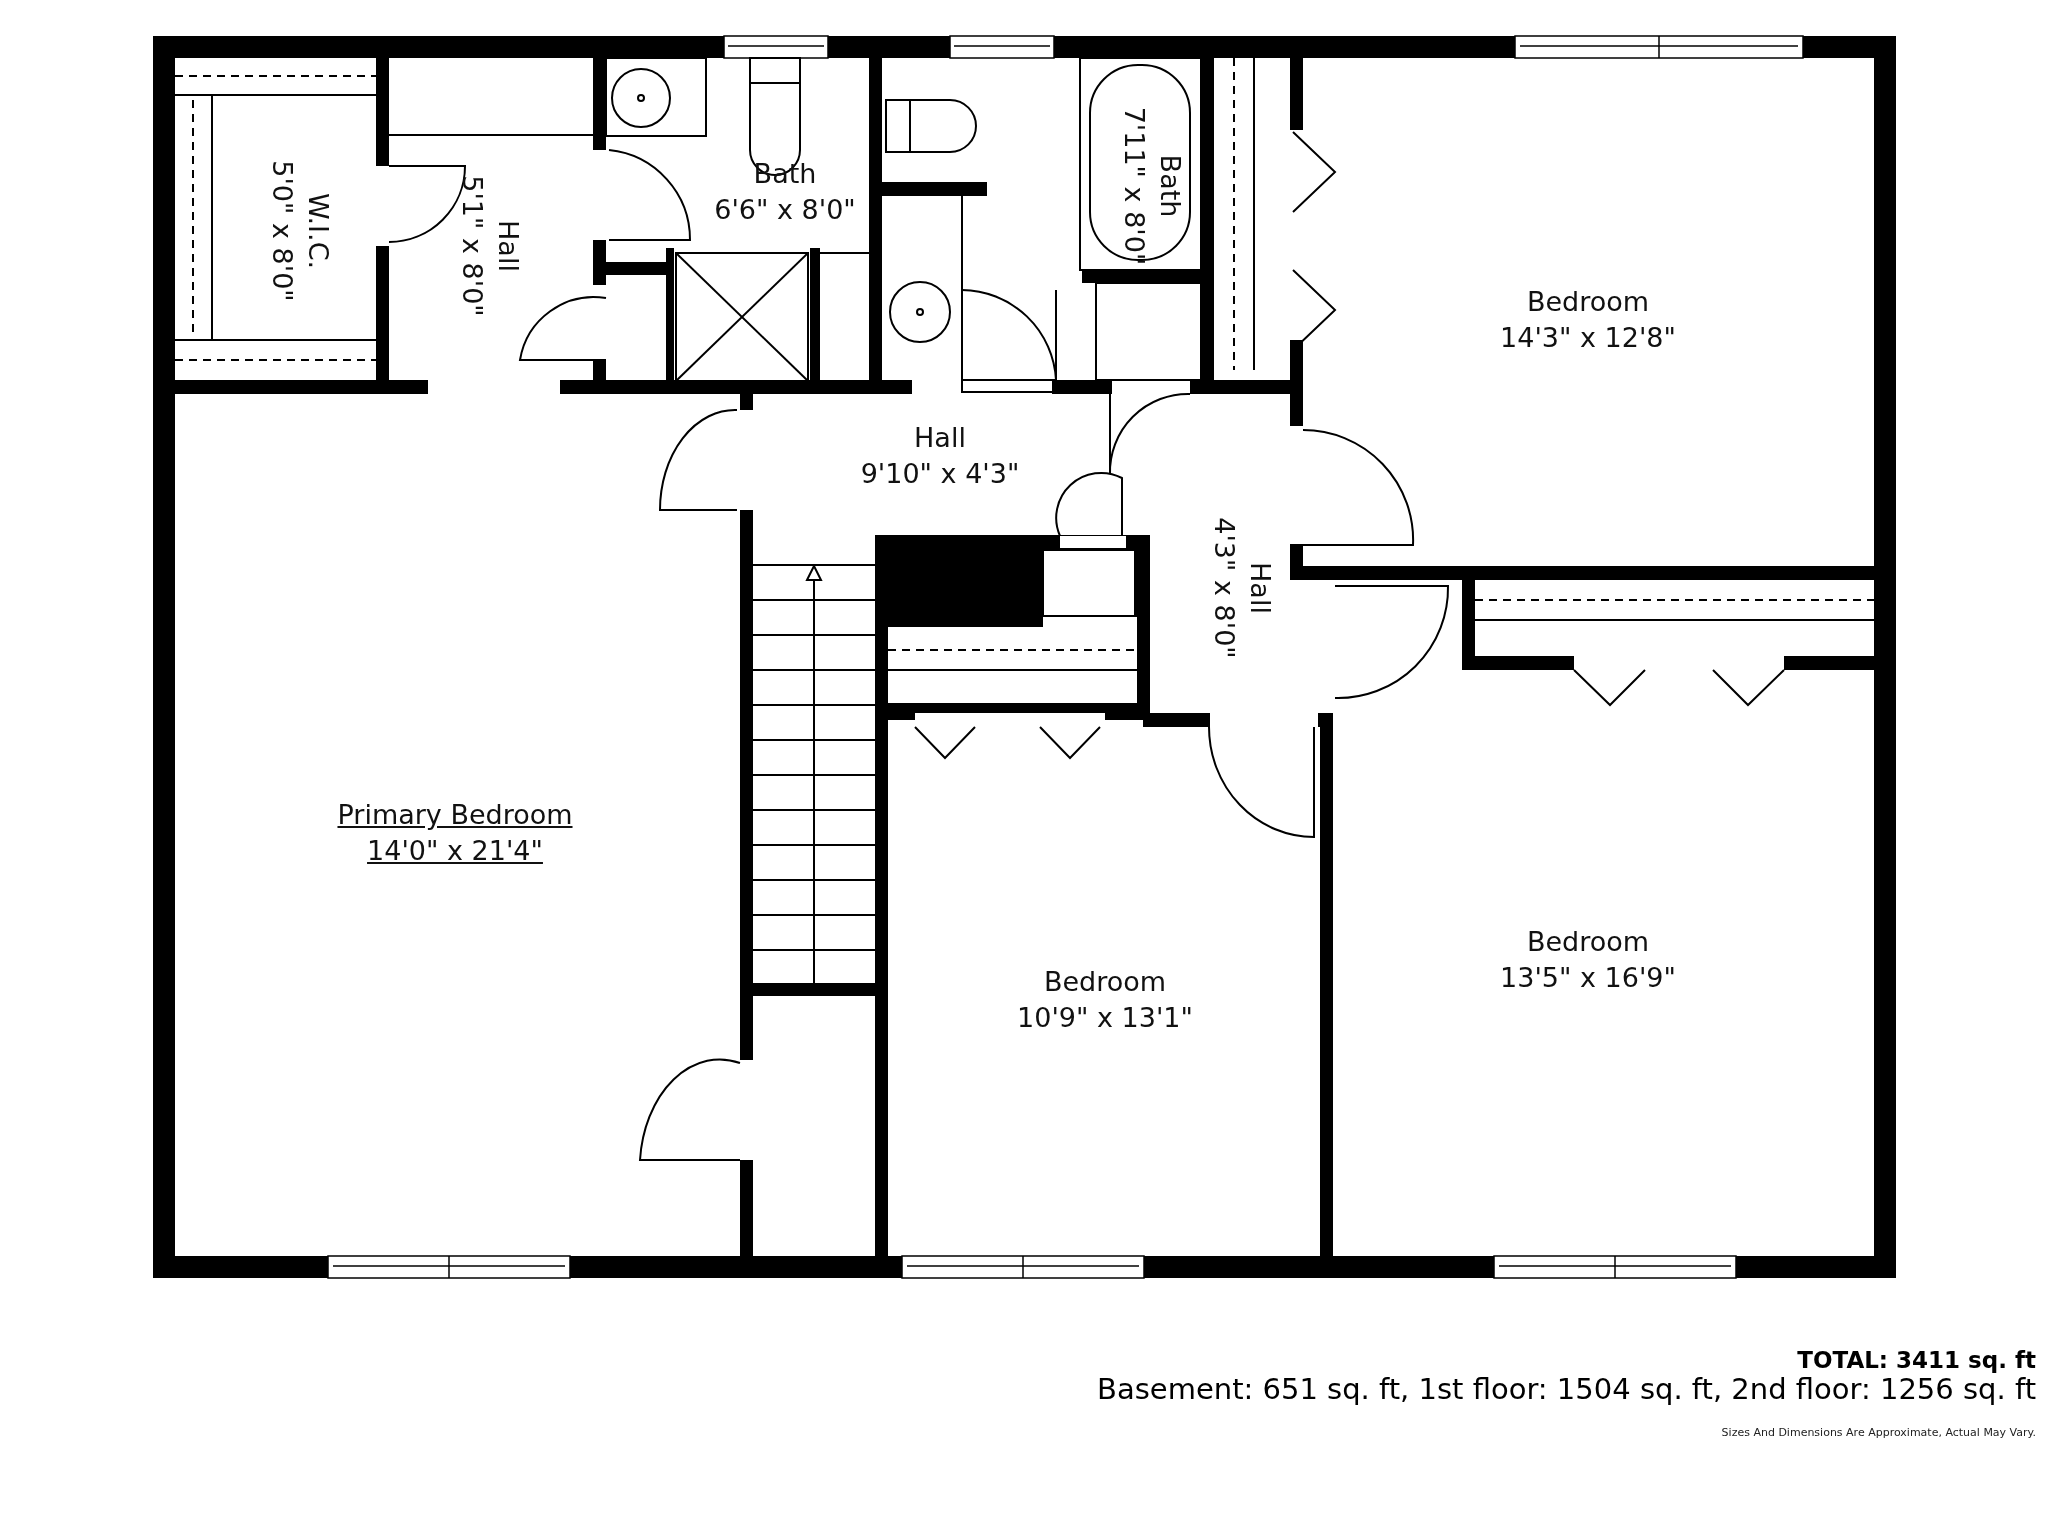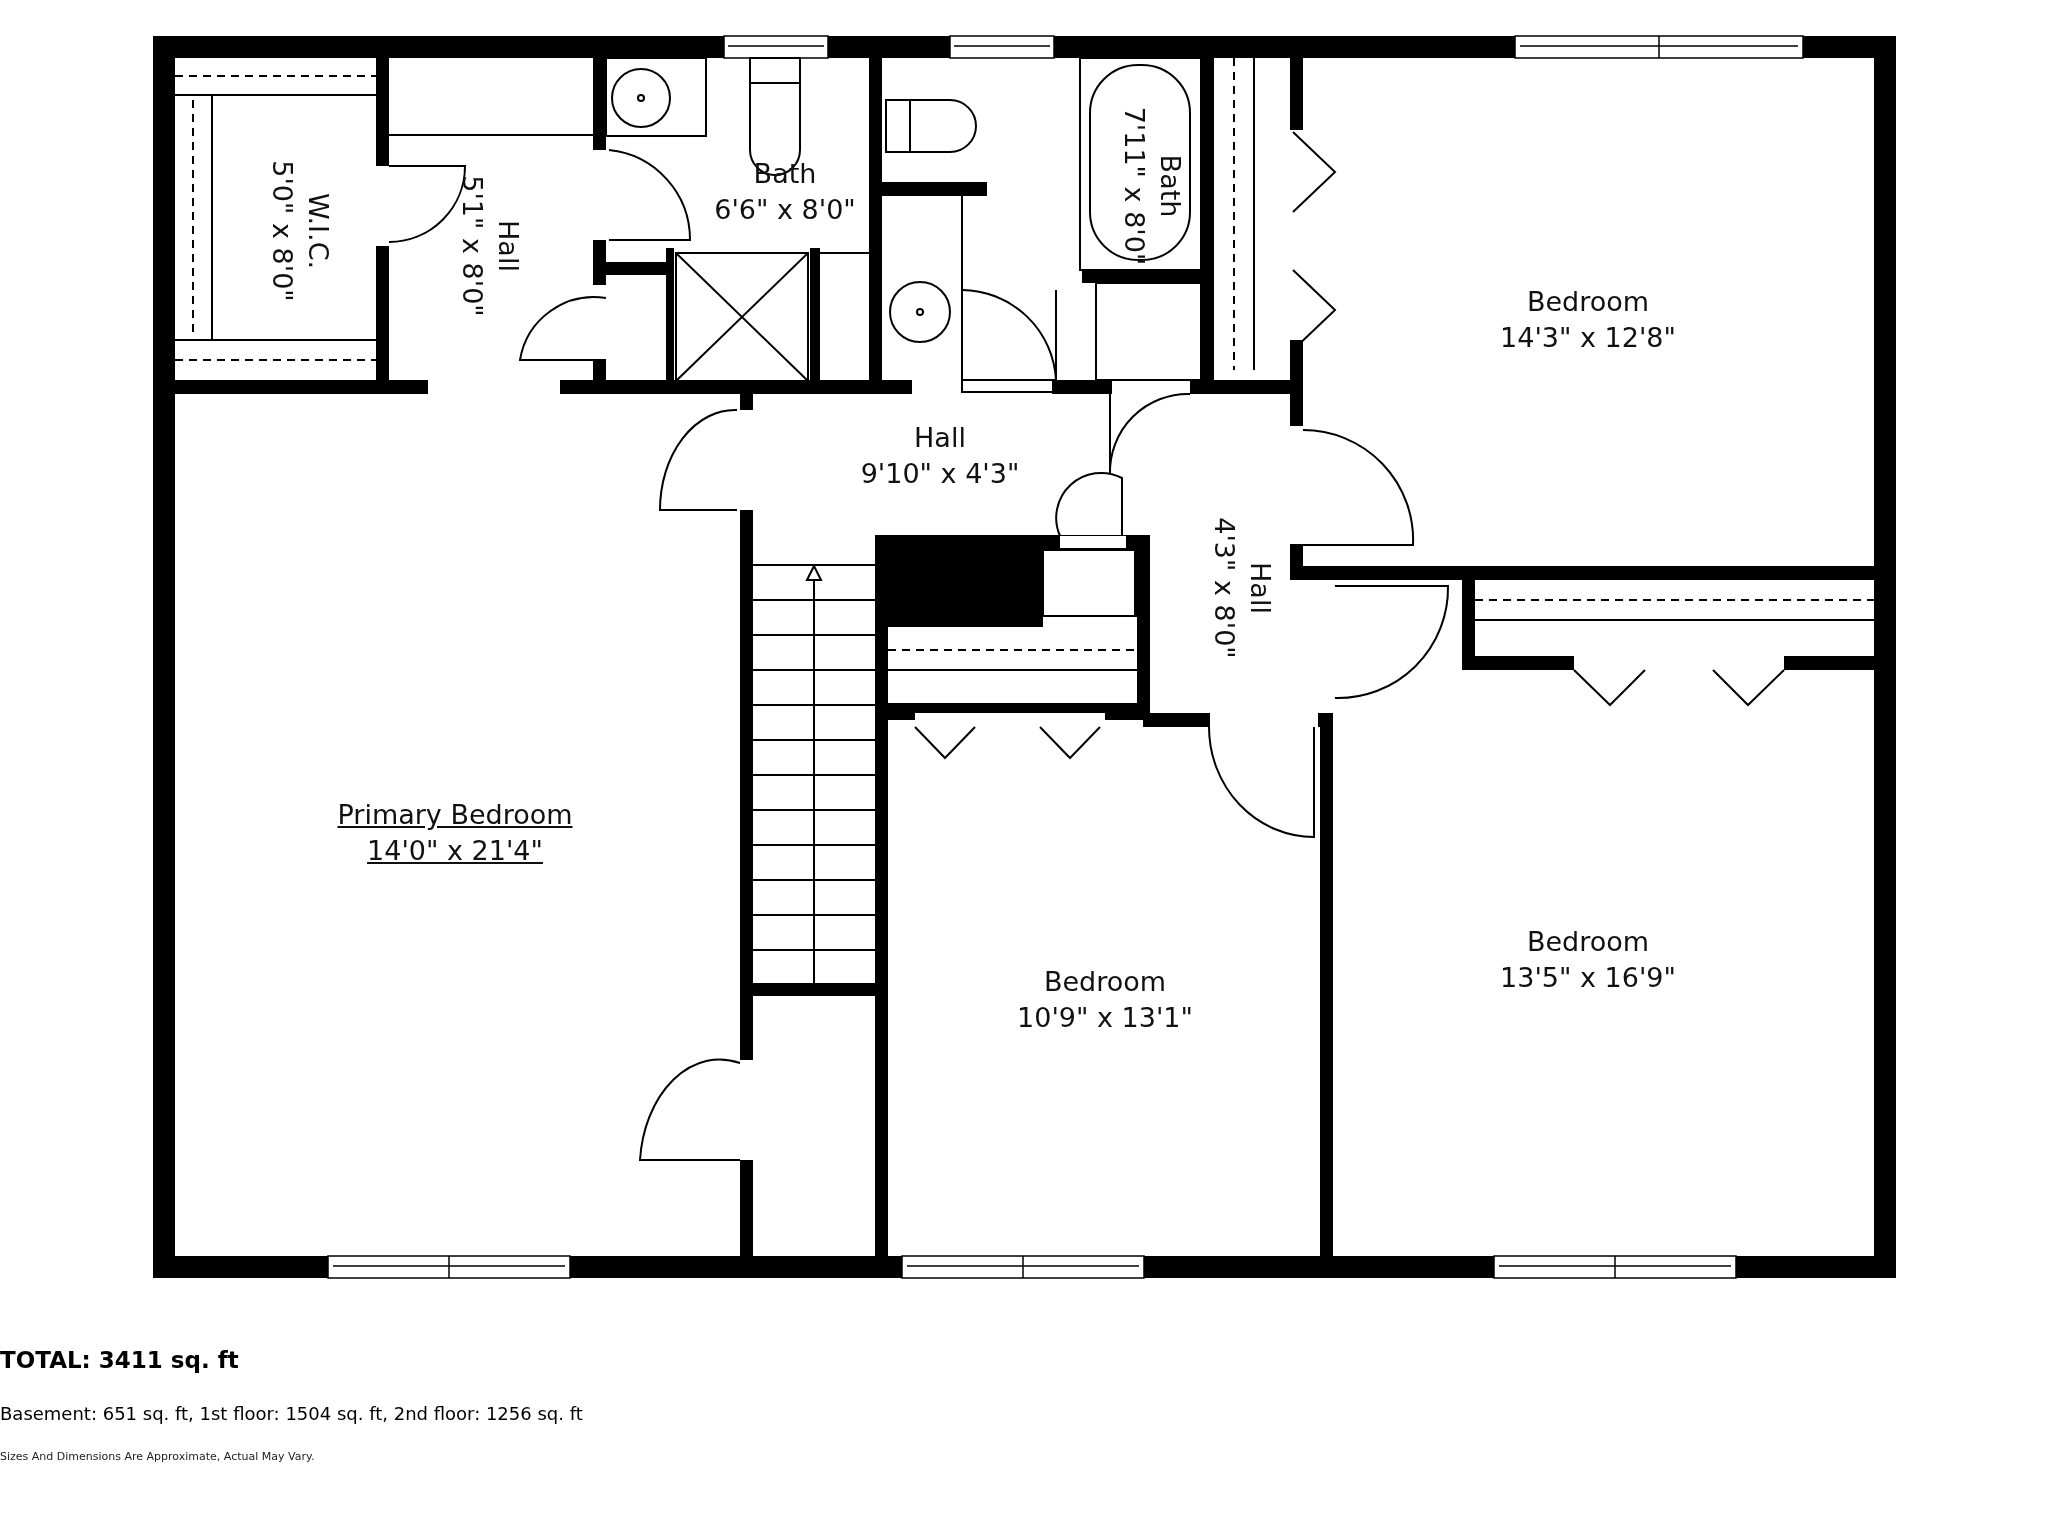--- a/index.html
+++ b/index.html
@@ -3,24 +3,24 @@
 <meta charset="utf-8">
 <style>
   html, body { margin:0; padding:0; background:#ffffff; }
   body { width:2048px; height:1536px; position:relative; overflow:hidden;
          font-family:"Liberation Sans","DejaVu Sans",sans-serif; color:#000; }
   #plan { position:absolute; left:0; top:0; width:2048px; height:1320px; }
   .room-label { position:absolute; text-align:center; font-size:27px; line-height:36px;
                 font-family:"DejaVu Sans","Liberation Sans",sans-serif; color:#111; white-space:nowrap; }
   .room-label span { display:block; }
   .rot { transform:rotate(90deg); transform-origin:center center; }
-  #summary { position:absolute; left:0; top:1345px; width:2036px; text-align:left;
+  #summary { position:absolute; left:0; top:1345px; width:2036px; text-align:right;
              font-family:"DejaVu Sans","Liberation Sans",sans-serif; }
   #summary .total { font-weight:bold; font-size:23px; line-height:30px; }
-  #summary .line { font-size:18px; line-height:29px;margin-top:24px; }
+  #summary .line { font-size:29px; line-height:29px; }
   #summary .disclaimer { font-size:11px; margin-top:22px; color:#222; }
 </style>
 </head>
 <body>
 
 <svg id="plan" viewBox="0 0 2048 1320" xmlns="http://www.w3.org/2000/svg">
   <g fill="#000" stroke="none">
 
     <rect x="153" y="36" width="1743" height="22"></rect>
     <rect x="153" y="1256" width="1743" height="22"></rect>

